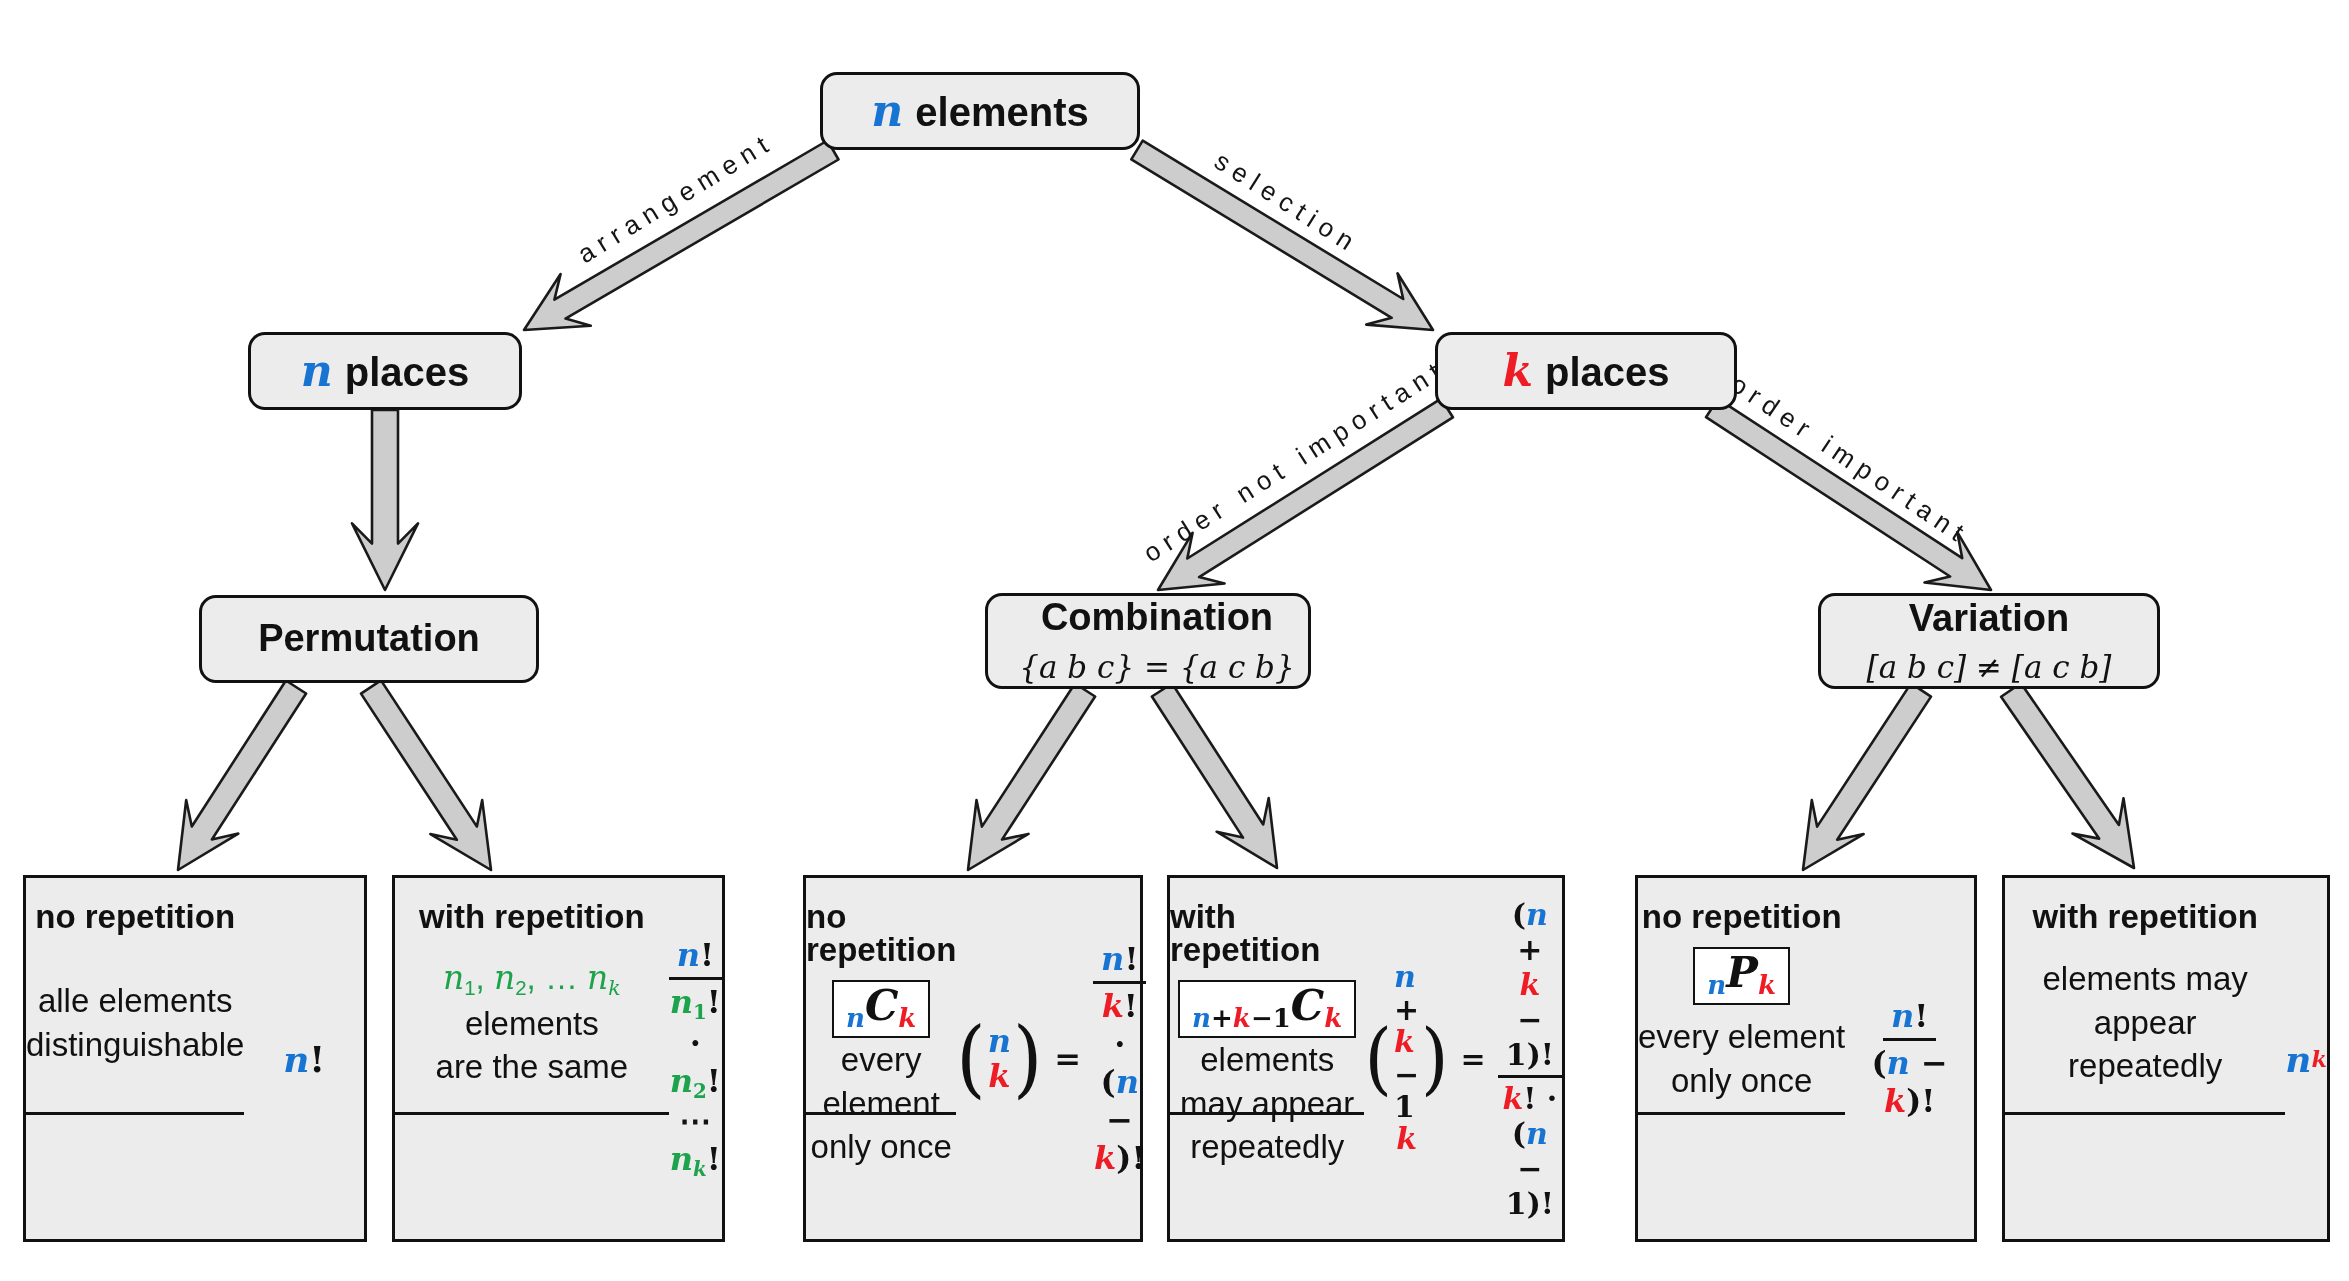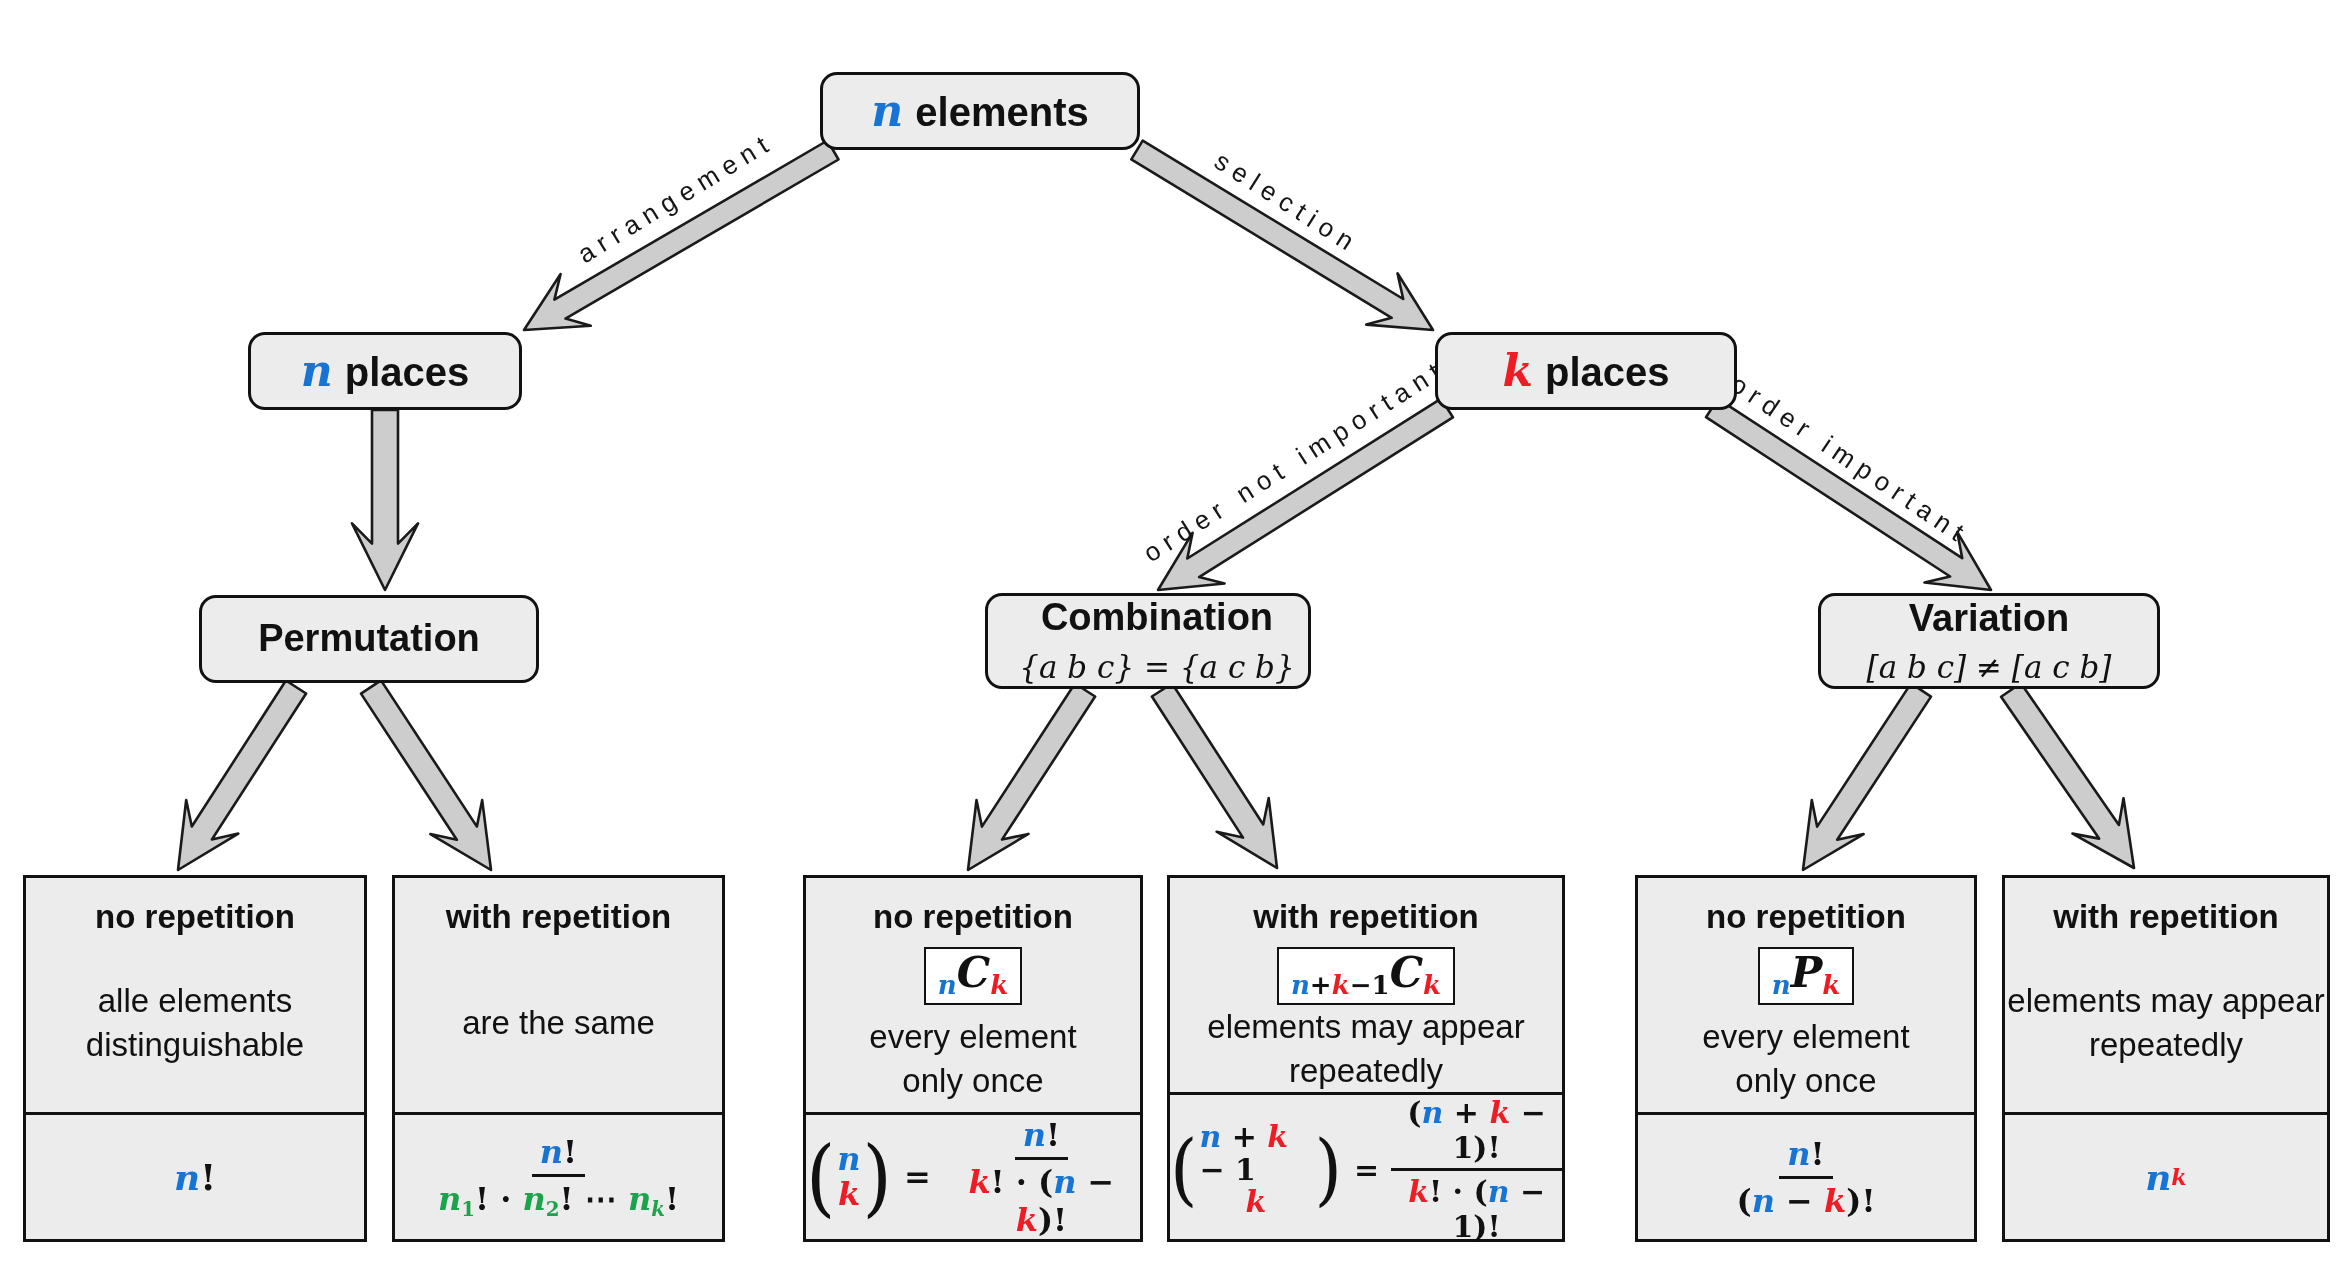--- a/index.html
+++ b/index.html
@@ -16,21 +16,21 @@
   .node .nlabel{font-weight:700;font-size:40px;line-height:1;}
   .node .ntitle{font-weight:700;font-size:38px;line-height:1.1;}
   .node .nsub{font-family:"DejaVu Serif",serif;font-style:italic;font-size:31px;line-height:1.15;margin-top:11px;}
 
   
   .edge-label{position:absolute;transform:translate(-50%,-50%) rotate(var(--rot));
               font-size:26px;letter-spacing:7px;color:#151515;white-space:nowrap;font-weight:500;}
 
   
   .leaf{position:absolute;box-sizing:border-box;background:var(--box-fill);border:3.5px solid var(--box-border);
-        display:flex;flex-direction:column;}
+        display:flex;flex-direction:row;}
   .leaf-top{box-sizing:border-box;height:237px;border-bottom:3.5px solid var(--box-border);
             display:flex;flex-direction:column;align-items:center;padding-top:22px;}
   .leaf-header{font-weight:700;font-size:33px;line-height:1;}
   .tagbox{margin-top:14px;background:#ffffff;border:2.5px solid var(--box-border);padding:3px 12px 5px 12px;
           font-family:"DejaVu Serif",serif;font-weight:700;font-size:42px;line-height:1;}
   .desc{margin-top:auto;margin-bottom:auto;text-align:center;font-size:33px;line-height:1.32;}
   .desc .line{display:block;}
   .leaf-bottom{flex:1;display:flex;align-items:center;justify-content:center;}
 
   
@@ -123,20 +123,21 @@
           <span class="seg c-blue it">n</span>
           <span class="seg">!</span>
         </span>
     </div>
   </div>
 
   <div class="leaf" style="left:392px;top:875px;width:333px;height:367px;">
     <div class="leaf-top">
       <div class="leaf-header">with repetition</div>
       <div class="desc txt">
+        <span class="line"><span class="seg c-green it">n</span><span class="seg c-green sub">1</span><span class="seg c-green">, </span><span class="seg c-green it">n</span><span class="seg c-green sub">2</span><span class="seg c-green">, … </span><span class="seg c-green it">n</span><span class="seg c-green it sub">k</span><span class="seg"> elements</span></span>
         <span class="line"><span class="seg">are the same</span></span>
       </div>
     </div>
     <div class="leaf-bottom">
       <span class="formula math f-sm">
         <span class="frac">
             <span class="num"><span class="seg c-blue it">n</span><span class="seg">!</span></span>
             <span class="den"><span class="seg c-green it">n</span><span class="seg c-green sub">1</span><span class="seg">! · </span><span class="seg c-green it">n</span><span class="seg c-green sub">2</span><span class="seg">! ⋯ </span><span class="seg c-green it">n</span><span class="seg c-green it sub">k</span><span class="seg">!</span></span>
           </span>
       </span>

